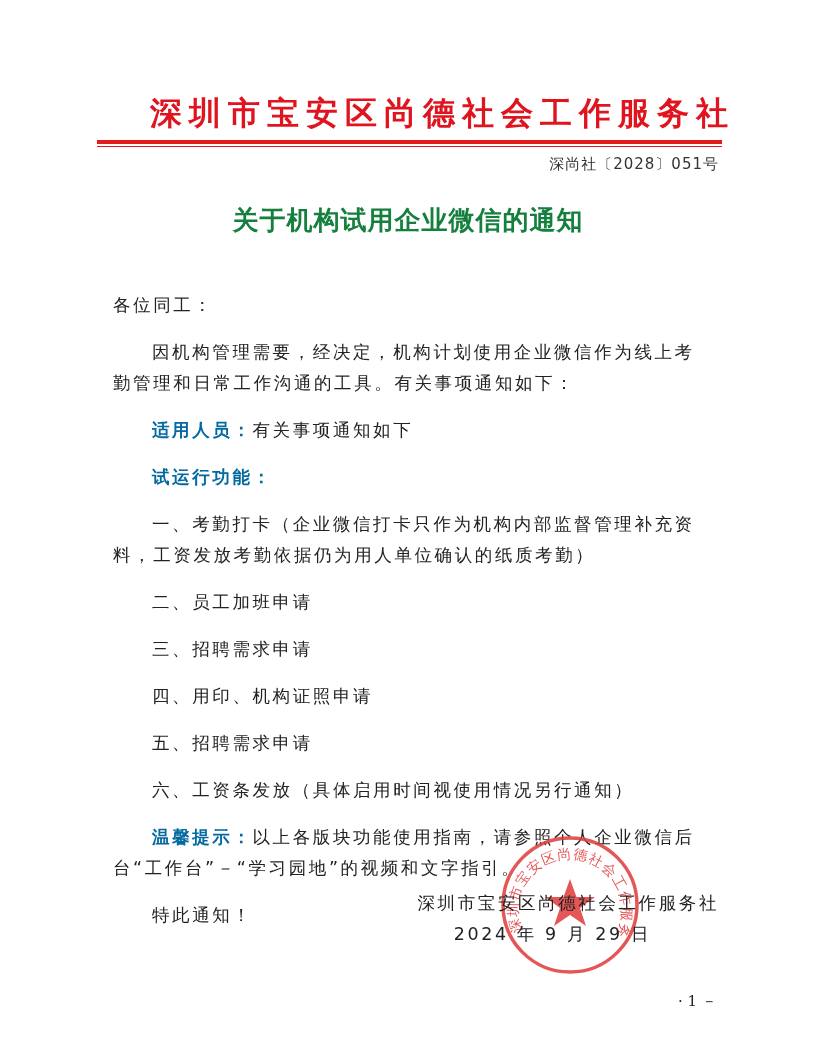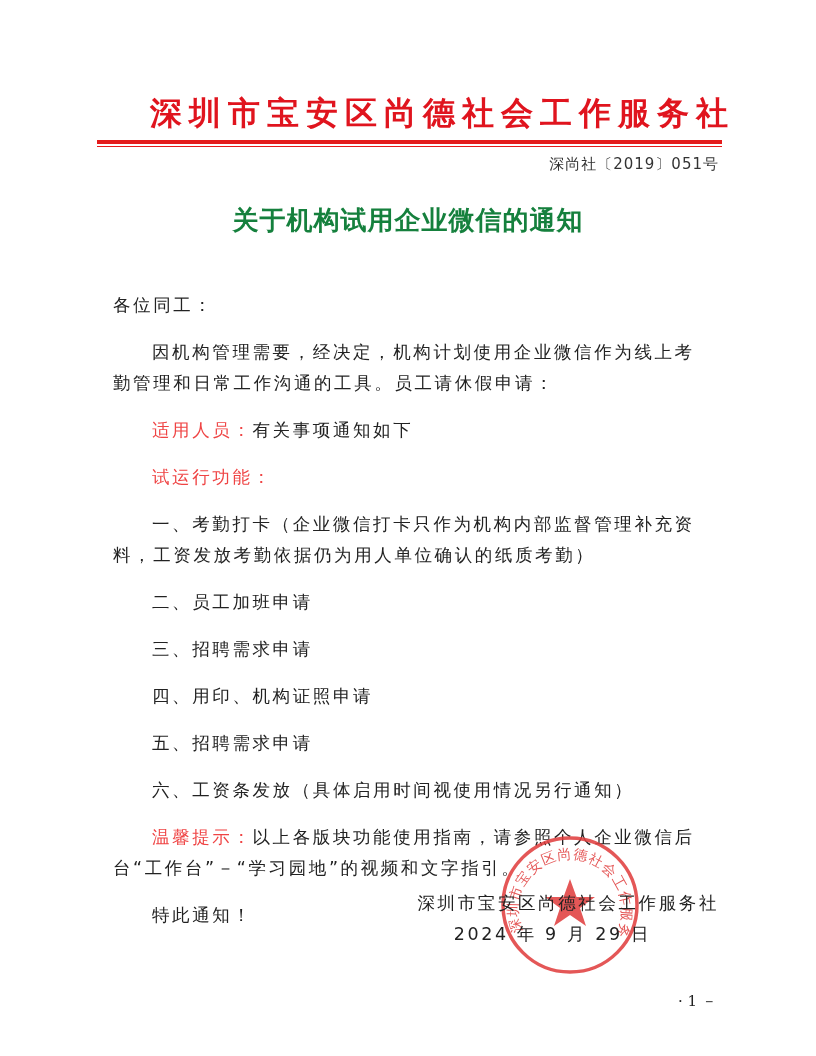--- a/index.html
+++ b/index.html
@@ -11,42 +11,42 @@
   .rule-thick { position: absolute; left: 97px; top: 140px; width: 625px; height: 4px; background: #e41b1b; }
   .rule-thin { position: absolute; left: 97px; top: 146px; width: 625px; height: 1px; background: #e41b1b; }
   .doc-number { position: absolute; right: 97px; top: 155px; font-size: 15px; color: #333;
          font-family: "DejaVu Sans", sans-serif; letter-spacing: 1px; white-space: nowrap; }
   .title { position: absolute; left: 0; width: 816px; top: 203px; text-align: center;
          font-size: 26px; font-weight: bold; color: #15803d; font-family: "DejaVu Sans", sans-serif; letter-spacing: 1px; }
   .body { position: absolute; left: 97px; top: 274px; width: 625px; font-size: 17.5px;
          line-height: 31px; letter-spacing: 2.6px; font-family: "DejaVu Sans", sans-serif; color: #222; }
   .body p { margin: 16px; }
   .indent { text-indent: 39px; }
-  .label { font-weight: normal; color: #ef4444; }
+  .label { font-weight: bold; color: #0369a1; }
   .email { color: #1a4bd6; text-decoration: underline; }
   .sign { position: absolute; right: 97px; top: 888px; text-align: right; font-size: 17.5px;
          line-height: 31px; letter-spacing: 2.6px; font-family: "DejaVu Sans", sans-serif; color: #222; z-index: 2; }
   .sign .date { margin-right: 68px; }
   .stamp { position: absolute; left: 500px; top: 835px; width: 140px; height: 140px; z-index: 1; opacity: 0.85; }
   .page-num { position: absolute; left: 678px; top: 992px; font-size: 15px; color: #222;
          font-family: "DejaVu Serif", serif; white-space: nowrap; }
 </style>
 </head>
 <body>
 
 <div class="org-header">深圳市宝安区尚德社会工作服务社</div>
 <div class="rule-thick"></div>
 <div class="rule-thin"></div>
-<div class="doc-number">深尚社〔2019〕051号</div>
+<div class="doc-number">深尚社〔2028〕051号</div>
 
 <div class="title">关于机构试用企业微信的通知</div>
 
 <div class="body">
   <p>各位同工：</p>
-  <p class="indent">因机构管理需要，经决定，机构计划使用企业微信作为线上考勤管理和日常工作沟通的工具。员工请休假申请：</p>
+  <p class="indent">因机构管理需要，经决定，机构计划使用企业微信作为线上考勤管理和日常工作沟通的工具。有关事项通知如下：</p>
   <p class="indent"><span class="label">适用人员：</span><span>有关事项通知如下</span></p>
   <p class="indent label">试运行功能：</p>
   <p class="indent">一、考勤打卡（企业微信打卡只作为机构内部监督管理补充资料，工资发放考勤依据仍为用人单位确认的纸质考勤）</p>
   <p class="indent">二、员工加班申请</p>
   <p class="indent">三、招聘需求申请</p>
   <p class="indent">四、用印、机构证照申请</p>
   <p class="indent">五、招聘需求申请</p>
   <p class="indent">六、工资条发放（具体启用时间视使用情况另行通知）</p>
   <p class="indent"><span class="label">温馨提示：</span><span>以上各版块功能使用指南，请参照个人企业微信后台“工作台”－“学习园地”的视频和文字指引。</span></p>
   <p class="indent">特此通知！</p>

